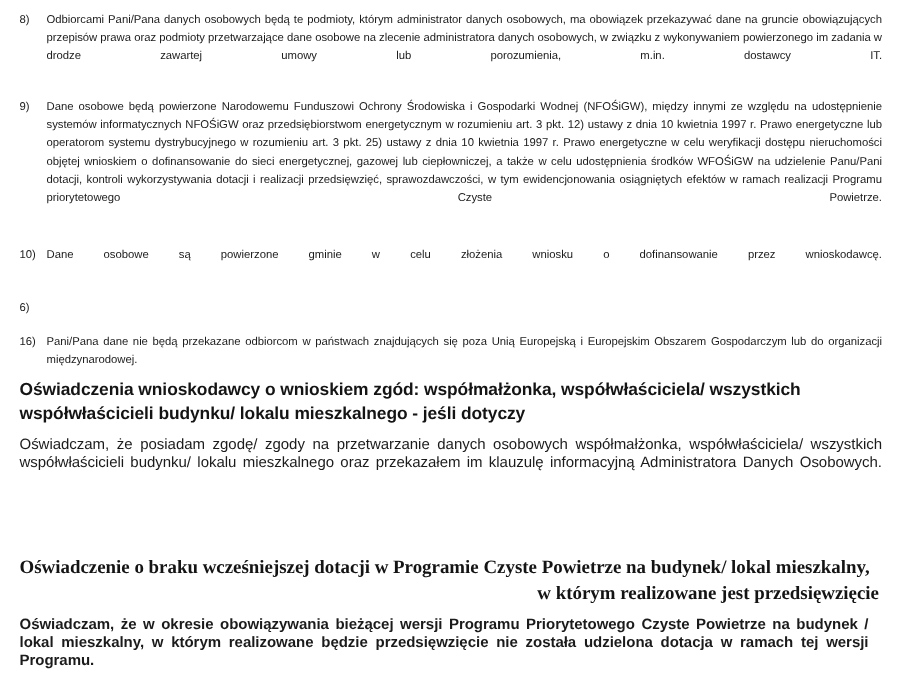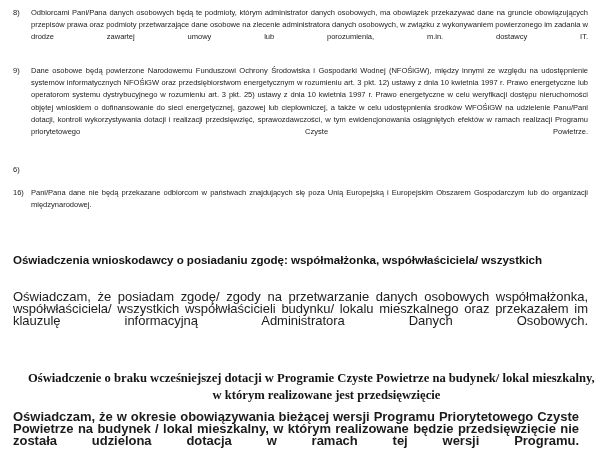--- a/index.html
+++ b/index.html
@@ -68,38 +68,38 @@
     font-weight: bold;
     font-size: 11.6px;
     line-height: 16.4px;
     color: #141414;
     letter-spacing: -0.05px;
   }
 
   
   .heading-serif {
     position: absolute;
-    left: 28px;
+    left: 13px;
     width: 573px;
     font-family: "Liberation Serif", serif;
     font-weight: bold;
     font-size: 12.6px;
     line-height: 17px;
     color: #141414;
     text-align: justify;
     text-justify: inter-word;
   }
-  .heading-serif .line2 { text-align: center; margin-left: 24px; }
+  .heading-serif .line2 { text-align: right; margin-left: 24px; }
 
   
   .decl {
     position: absolute;
     left: 13px;
     width: 575px;
-    font-size: 13px;
+    font-size: 10px;
     line-height: 12.2px;
     text-align: justify;
     text-justify: inter-word;
     letter-spacing: -0.02px;
   }
   .decl.last-left { width: 566px; font-weight: bold; }
 
   
   .clause::after,
   .decl::after {
@@ -116,30 +116,35 @@
   <ol class="clause-list">
     <li class="clause">
       <span class="marker">8)</span>
       <span>Odbiorcami Pani/Pana danych osobowych będą te podmioty, którym administrator danych osobowych, ma obowiązek przekazywać dane na gruncie obowiązujących przepisów prawa oraz podmioty przetwarzające dane osobowe na zlecenie administratora danych osobowych, w związku z wykonywaniem powierzonego im zadania w drodze zawartej umowy lub porozumienia, m.in. dostawcy IT.</span>
     </li>
     <li class="clause gap-lg">
       <span class="marker">9)</span>
       <span>Dane osobowe będą powierzone Narodowemu Funduszowi Ochrony Środowiska i Gospodarki Wodnej (NFOŚiGW), między innymi ze względu na udostępnienie systemów informatycznych NFOŚiGW oraz przedsiębiorstwom energetycznym w rozumieniu art. 3 pkt. 12) ustawy z dnia 10 kwietnia 1997 r. Prawo energetyczne lub operatorom systemu dystrybucyjnego w rozumieniu art. 3 pkt. 25) ustawy z dnia 10 kwietnia 1997 r. Prawo energetyczne w celu weryfikacji dostępu nieruchomości objętej wnioskiem o dofinansowanie do sieci energetycznej, gazowej lub ciepłowniczej, a także w celu udostępnienia środków WFOŚiGW na udzielenie Panu/Pani dotacji, kontroli wykorzystywania dotacji i realizacji przedsięwzięć, sprawozdawczości, w tym ewidencjonowania osiągniętych efektów w ramach realizacji Programu priorytetowego Czyste Powietrze.</span>
     </li>
     <li class="clause tight">
+      <span class="marker">10)</span>
+      <span>Dane osobowe są powierzone gminie w celu złożenia  wniosku o dofinansowanie przez wnioskodawcę.</span>
+    </li>
+    <li class="clause tight">
       <span class="marker">6)</span>
     </li>
     <li class="clause">
       <span class="marker">16)</span>
       <span>Pani/Pana dane nie będą przekazane odbiorcom w państwach znajdujących się poza Unią Europejską i Europejskim Obszarem Gospodarczym lub do organizacji międzynarodowej.</span>
     </li>
   </ol>
 
   <div class="heading-sans" style="top:252px;">
-    <div>Oświadczenia wnioskodawcy o posiadaniu zgodę: współmałżonka, współwłaściciela/ wszystkich</div>
+    <div>Oświadczenia wnioskodawcy o wnioskiem zgód: współmałżonka, współwłaściciela/ wszystkich</div>
+    <div>współwłaścicieli budynku/ lokalu mieszkalnego - jeśli dotyczy</div>
   </div>
 
   <div class="decl" style="top:291px;">Oświadczam, że posiadam zgodę/ zgody na przetwarzanie danych osobowych współmałżonka, współwłaściciela/ wszystkich współwłaścicieli budynku/ lokalu mieszkalnego oraz przekazałem im klauzulę informacyjną Administratora Danych Osobowych.</div>
 
 
   <div class="heading-serif" style="top:370px;">
     <div>Oświadczenie o braku wcześniejszej dotacji w Programie Czyste Powietrze na budynek/ lokal mieszkalny,</div>
     <div class="line2">w którym realizowane jest przedsięwzięcie</div>
   </div>
 

